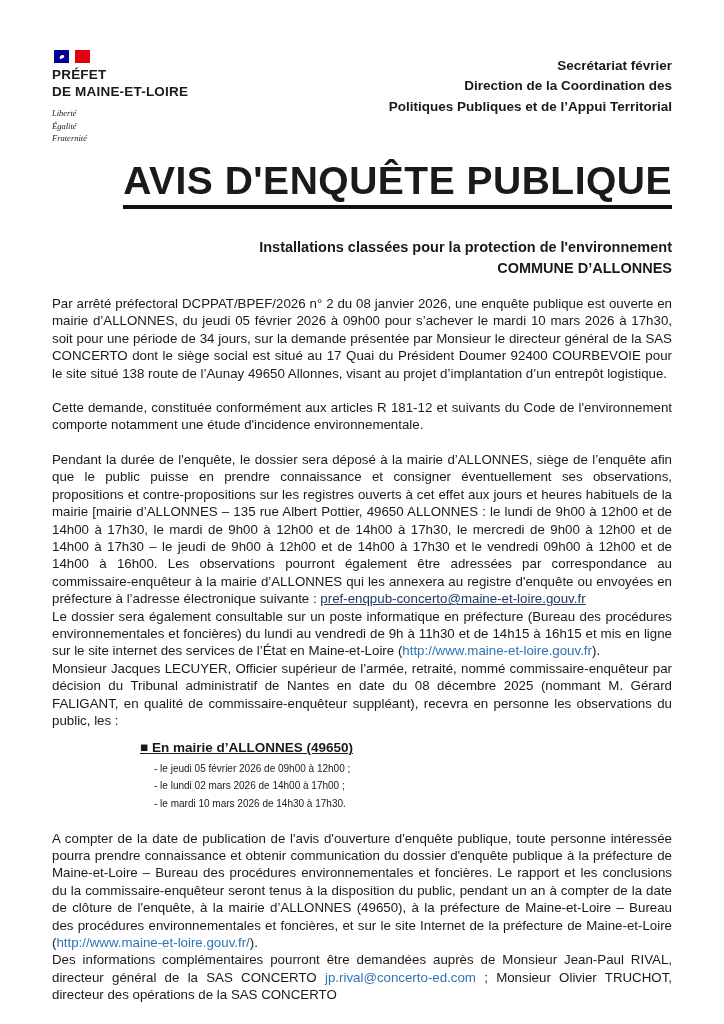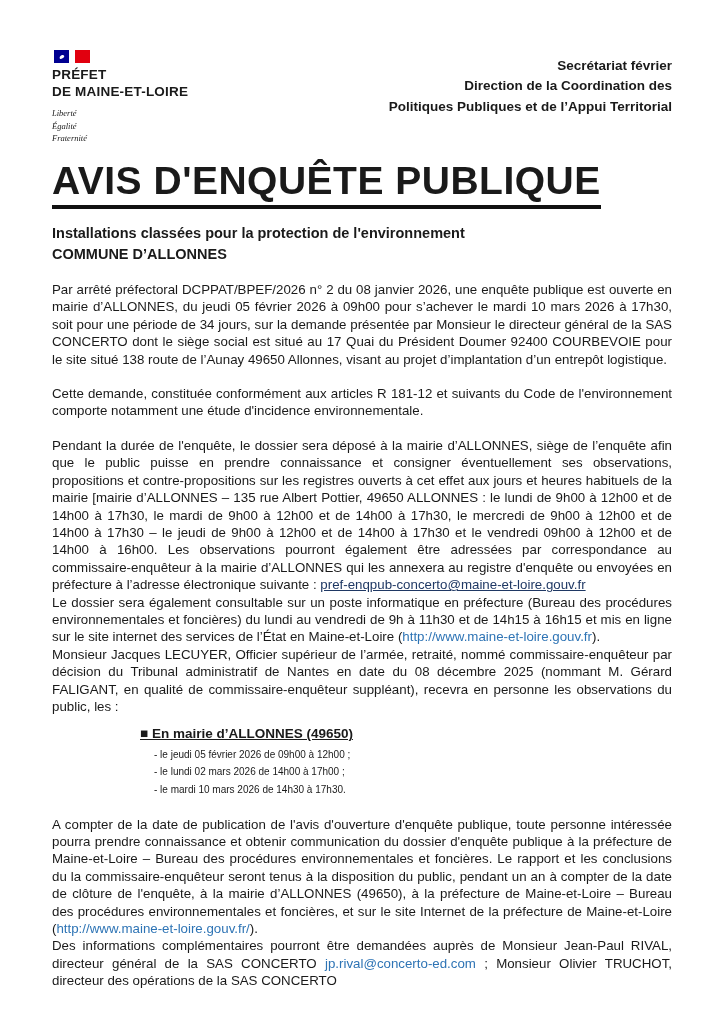--- a/index.html
+++ b/index.html
@@ -19,29 +19,29 @@
   
   .header{display:flex;justify-content:space-between;align-items:flex-start;}
   .logo-block{line-height:1.05;}
   .flag{display:flex;gap:0;margin-bottom:4px;margin-left:2px;}
   .flag svg{display:block;}
   .agency{font-weight:bold;font-size:13.5px;letter-spacing:.2px;line-height:1.25;}
   .motto{margin-top:6px;font-family:"Liberation Serif","DejaVu Serif",serif;
          font-style:italic;font-size:8.5px;line-height:1.5;color:#222;}
   .service{ text-align:right;font-weight:bold;font-size:13.5px;line-height:1.5;margin-top:6px;}
   
-  .title-wrap{text-align:left;margin-top:14px;}
+  .title-wrap{text-align:right;margin-top:14px;}
   .title{
     display:inline-block;
     font-size:39px;font-weight:bold;letter-spacing:.5px;
     border-bottom:4px solid #111;
     padding-bottom:2px;
     white-space:nowrap;
   }
-  .subtitle{text-align:left;font-weight:bold;font-size:14.5px;line-height:1.45;margin-top:14px;}
+  .subtitle{text-align:right;font-weight:bold;font-size:14.5px;line-height:1.45;margin-top:28px;}
   
   .body-text{margin-top:16px;font-size:13.3px;line-height:17.4px;text-align:justify;}
   .body-text p{margin:0;}
   .gap{height:17px;}
   a.doc-link{cursor:pointer;}
   .link-navy{color:var(--link-navy,#1f3864);text-decoration:underline;}
   .link-blue{color:var(--link-blue,#2e74b5);}
   .section-heading{
     font-weight:bold;font-size:13.5px;
     text-decoration:underline;

